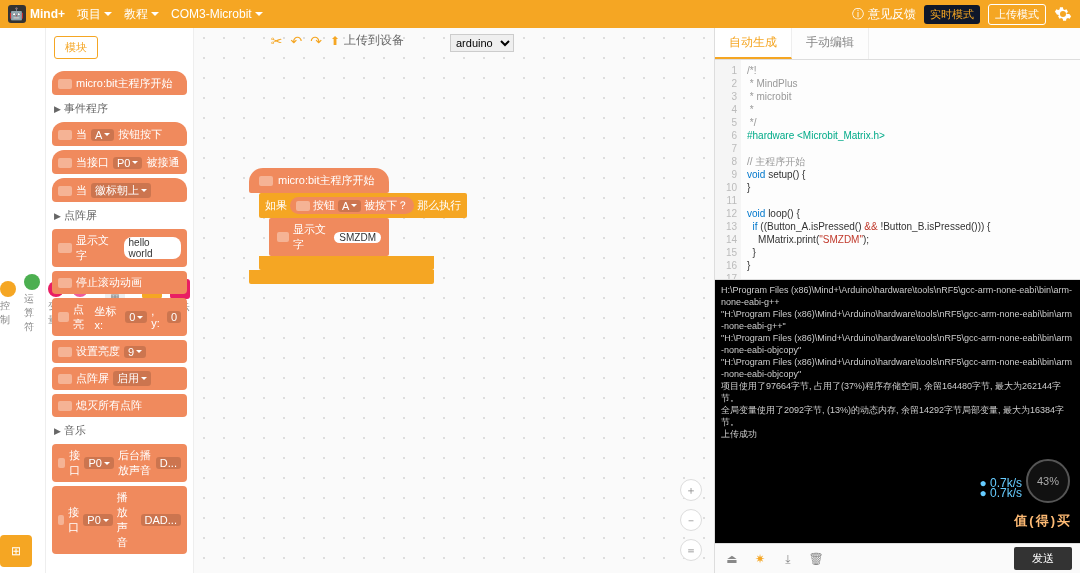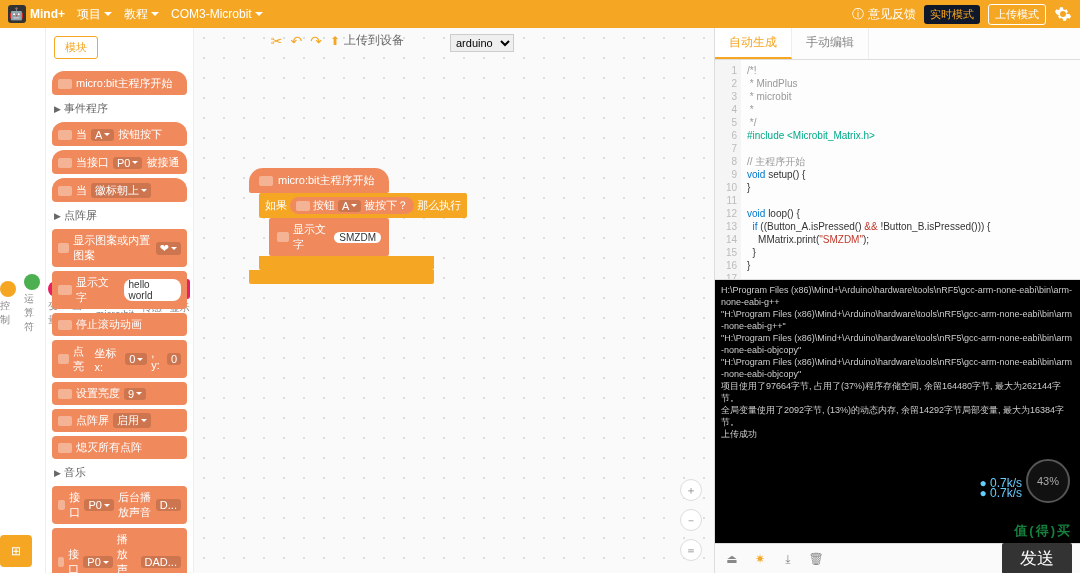--- a/index.html
+++ b/index.html
@@ -60,25 +60,25 @@
 .gutter { width: 26px; text-align: right; color: #bbb; padding: 4px 4px 0 0; line-height: 13px; background: #f5f5f5; white-space: pre; }
 .code { flex: 1; padding: 4px 0 0 6px; line-height: 13px; white-space: pre; color: #333; }
 .c-comment { color: #999; }
 .c-pre { color: #0a8; }
 .c-kw { color: #07c; }
 .c-str { color: #c0392b; }
 .c-op { color: #c0392b; }
 .console { flex: 1; background: #000; color: #ccc; font-family: Consolas, monospace; font-size: 9px; padding: 4px 6px; line-height: 12px; white-space: pre-wrap; word-break: break-all; position: relative; overflow: hidden; }
 .progress-ring { position: absolute; right: 10px; bottom: 40px; width: 44px; height: 44px; border-radius: 50%; border: 2px solid #555; display: flex; align-items: center; justify-content: center; color: #aaa; font-size: 11px; background: #111; }
 .mini-stats { position: absolute; right: 58px; bottom: 45px; font-size: 12px; color: #6cf; text-align: right; line-height: 10px; }
-.watermark { position: absolute; right: 8px; bottom: 6px; color: #15803d; font-size: 13px; font-weight: bold; letter-spacing: 2px; }
+.watermark { position: absolute; right: 8px; bottom: 16px; color: #fdba74; font-size: 13px; font-weight: bold; letter-spacing: 2px; }
 .bottom-bar { height: 30px; border-top: 1px solid #ddd; display: flex; align-items: center; padding: 0 8px; gap: 10px; background: #fafafa; }
 .bb-icon { width: 18px; height: 18px; display: flex; align-items: center; justify-content: center; color: #888; cursor: pointer; }
 .bb-icon.active { color: #f5a623; }
-.send-btn { margin-left: auto; background: #333; color: #fff; padding: 4px 18px; border-radius: 2px; font-size: 17px; cursor: pointer; }
+.send-btn { margin-left: auto; background: #333; color: #fff; padding: 4px 18px; border-radius: 2px; font-size: 11px; cursor: pointer; }
 </style>
 </head>
 <body>
 
 <div class="topbar">
   <div class="logo">
     <span class="logo-icon">🤖</span>
     <span>Mind+</span>
   </div>
   <div class="menu-item">
@@ -183,25 +183,20 @@
         <span class="block-icon"></span>
         <span>当</span>
         <span class="block-dd">
           <span>徽标朝上</span>
           <span class="tiny-tri"></span>
         </span>
       </div>
     <div class="cat-header">
         <span class="cat-arrow">▶</span>
         <span>点阵屏</span>
-      </div>
-    <div class="block">
-        <span class="block-icon"></span>
-        <span>显示图案或内置图案</span>
-        <span class="block-dd">❤<span class="tiny-tri"></span></span>
       </div>
     <div class="block">
         <span class="block-icon"></span>
         <span>显示文字</span>
         <span class="block-pill">hello world</span>
       </div>
     <div class="block">
         <span class="block-icon"></span>
         <span>停止滚动动画</span>
       </div>
@@ -341,21 +336,21 @@
 14
 15
 16
 17
 18</div>
         <div class="code"><span class="c-comment">/*!</span>
 <span class="c-comment"> * MindPlus</span>
 <span class="c-comment"> * microbit</span>
 <span class="c-comment"> *</span>
 <span class="c-comment"> */</span>
-<span class="c-pre">#include </span><span class="c-pre">&lt;Microbit_Matrix.h&gt;</span>
+<span class="c-pre">#hardware </span><span class="c-pre">&lt;Microbit_Matrix.h&gt;</span>
 
 <span class="c-comment">// 主程序开始</span>
 <span class="c-kw">void</span><span> setup() {</span>
 <span>}</span>
 
 <span class="c-kw">void</span><span> loop() {</span>
 <span class="c-kw">  if</span><span> ((Button_A.isPressed() </span><span class="c-op">&amp;&amp;</span><span> !Button_B.isPressed())) {</span>
 <span>    MMatrix.print(</span><span class="c-str">"SMZDM"</span><span>);</span>
 <span>  }</span>
 <span>}</span></div>

